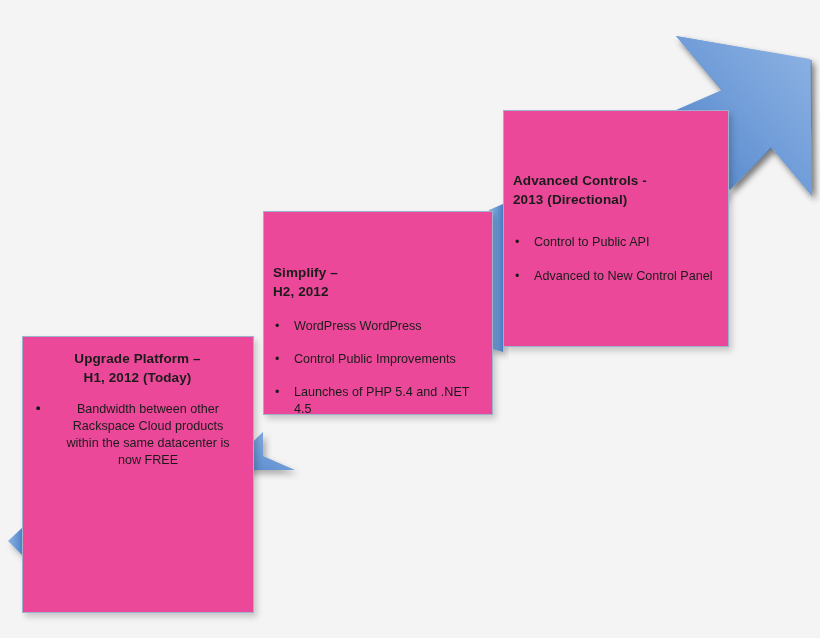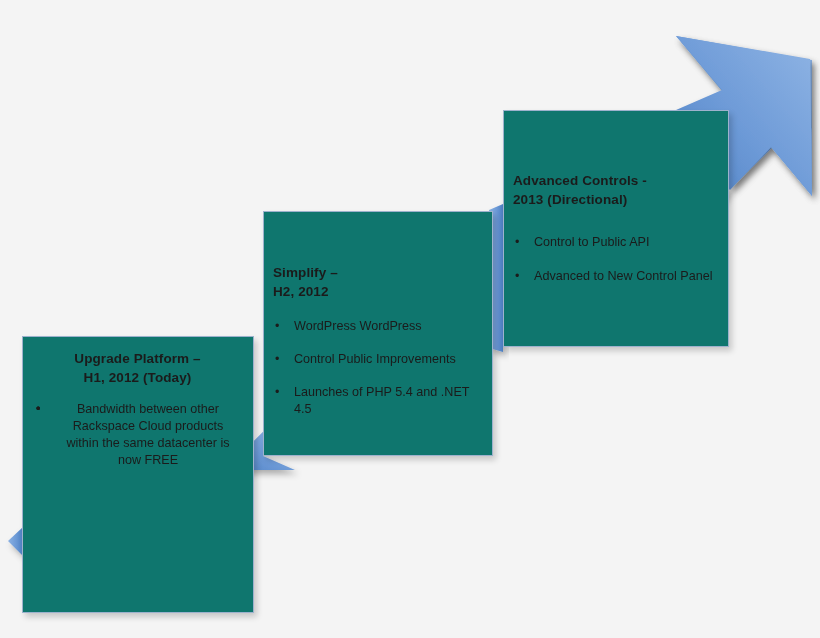--- a/index.html
+++ b/index.html
@@ -24,21 +24,21 @@
     left: 0; top: 0;
     width: 820px;
     height: 638px;
     z-index: 1;
   }
 
   
   .stage-box {
     position: absolute;
     box-sizing: border-box;
-    background: #0f766e;
+    background: #ec4899;
     border: 1px solid #9db2cd;
     z-index: 3;
     box-shadow: 3px 4px 6px rgba(0,0,0,0.18);
   }
   .stage-inner {
     position: absolute;
     left: 0; right: 0;
   }
   .stage-title {
     font-size: 13.5px;
@@ -81,21 +81,21 @@
     text-align: center;
   }
   #box-upgrade .stage-inner { left: 11px; right: 12px; top: 12px; }
   #box-upgrade .bullet-item { margin-bottom: 14px; }
 
   
   #box-simplify {
     left: 263px;
     top: 211px;
     width: 230px;
-    height: 245px;
+    height: 204px;
   }
   #box-simplify .stage-inner { left: 9px; right: 10px; top: 51px; }
   #box-simplify .bullet-item { margin-bottom: 16px; }
   #box-simplify .stage-title { margin-bottom: 17px; }
 
   
   #box-advanced {
     left: 503px;
     top: 110px;
     width: 226px;

